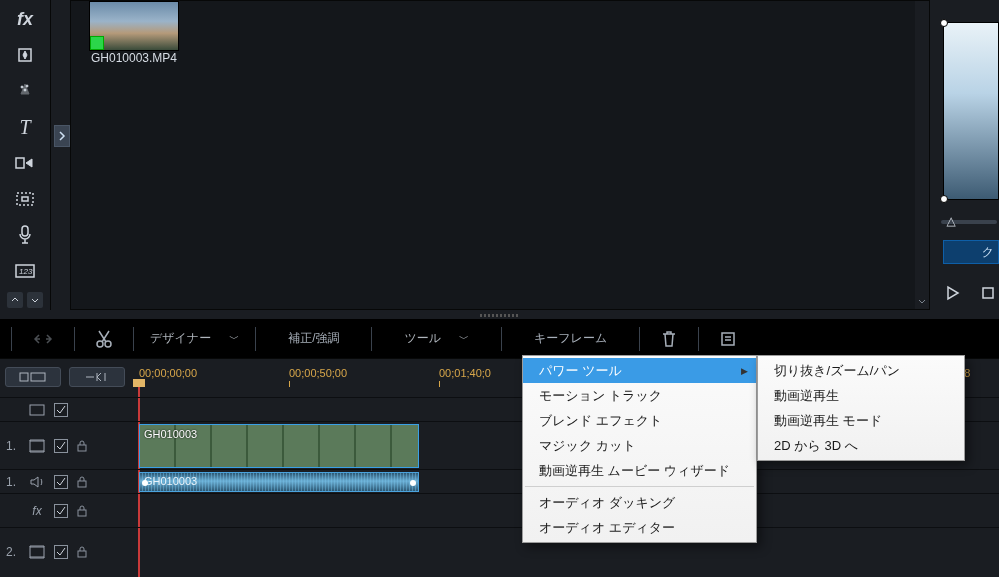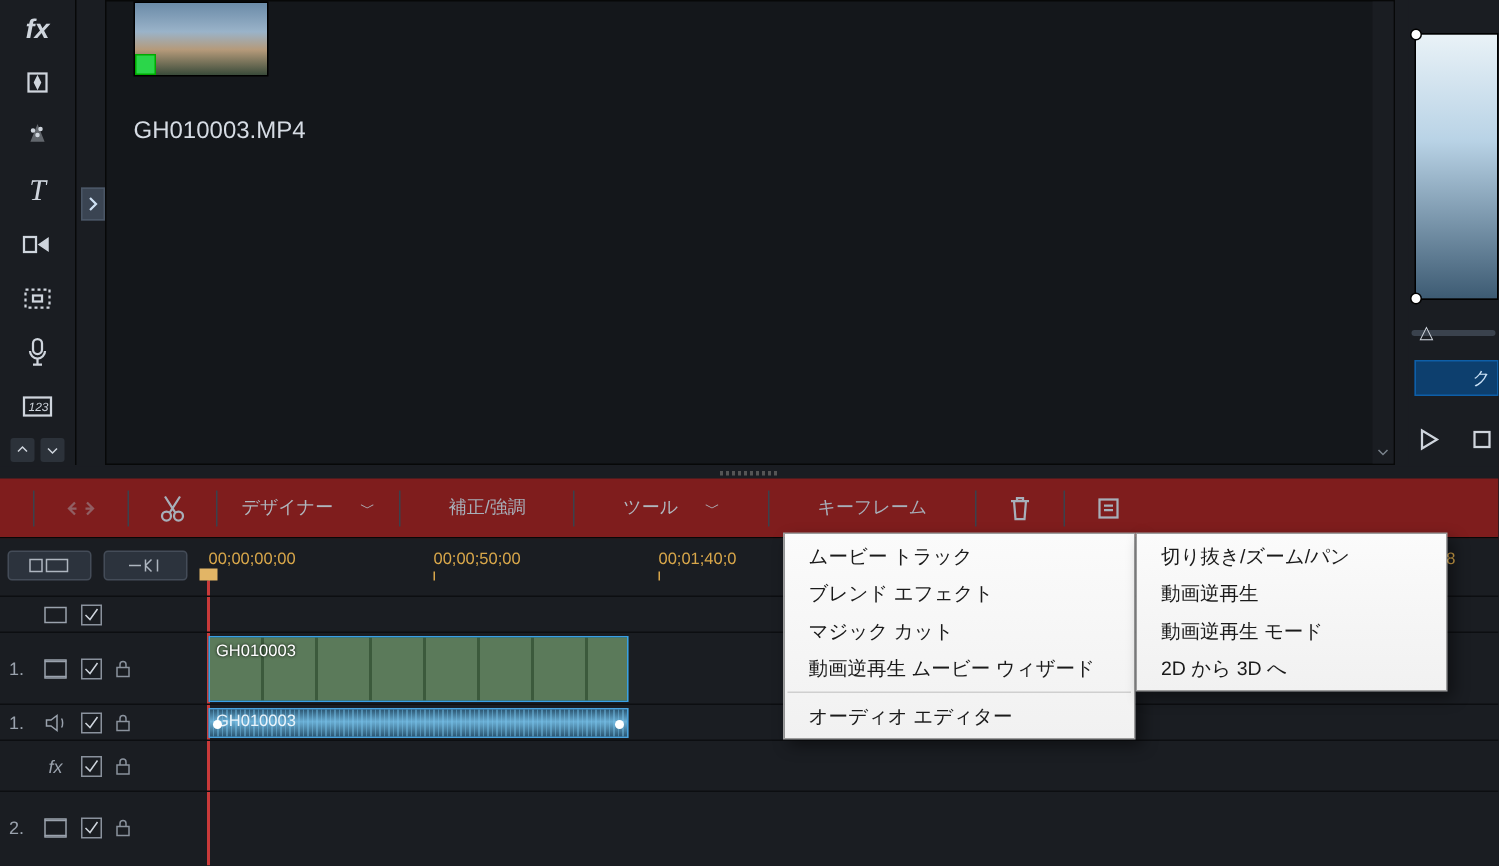--- a/index.html
+++ b/index.html
@@ -12,39 +12,39 @@
   .left-strip .nav{ display:flex; gap:4px; margin-top:2px;}
   .left-strip .nav .btn{ width:16px; height:16px; background:#2c323a; display:flex; align-items:center; justify-content:center; border-radius:2px; cursor:pointer;}
   .expand-btn{ position:absolute; left:54px; top:125px; width:16px; height:22px; background:#3a4452; border:1px solid #4a5666; display:flex; align-items:center; justify-content:center; cursor:pointer;}
   .vsep{ position:absolute; left:50px; top:0; width:1px; height:310px; background:#070808;}
 
   
   .media-panel{ position:absolute; left:70px; top:0; width:860px; height:310px; background:#14171b; border:1px solid #070808;}
   .media-panel .clip{ position:absolute; left:18px; top:0; width:90px;}
   .thumb{ width:90px; height:50px; background:linear-gradient(180deg,#6b8ba8 0%,#9ab3c9 40%,#b59a7a 65%,#3a4b3a 100%); border:1px solid #000; position:relative;}
   .thumb .badge{ position:absolute; left:0; top:34px; width:14px; height:14px; background:#2bd64a; border:1px solid #0a0;}
-  .clip-name{ color:#d6dce4; font-size:16px; margin-top:28px; text-align:center;}
+  .clip-name{ color:#d6dce4; font-size:12px; margin-top:0; text-align:center;}
   .media-scroll{ position:absolute; right:0; top:0; width:14px; height:100%; background:#1a1d22;}
   .media-scroll .nub{ position:absolute; left:2px; bottom:2px; width:10px; height:10px; display:flex; align-items:center; justify-content:center;}
 
   
   .preview{ position:absolute; right:0; top:0; width:60px; height:310px; background:#1a1d22;}
   .preview-img{ position:absolute; right:0; top:22px; width:56px; height:178px; background:linear-gradient(180deg,#e9f2f7 0%,#b9d3e6 40%,#3d5b73 100%); border:1px solid #000;}
   .preview-img .hL{ position:absolute; left:-4px; width:8px; height:8px; background:#fff; border:1px solid #000; border-radius:50%;}
   .preview-ctrl{ position:absolute; right:0; bottom:0; width:60px; height:100px;}
   .slider-track{ position:absolute; left:2px; top:10px; width:56px; height:4px; background:#3a424d; border-radius:2px;}
   .slider-knob{ position:absolute; left:5px; top:4px; width:14px; height:14px; display:flex; align-items:center; justify-content:center; color:#d0d6de;}
   .mini-btn{ position:absolute; right:0; top:30px; width:56px; height:24px; background:#0d3f6e; border:1px solid #0e5fa8; color:#cde3f7; display:flex; align-items:center; justify-content:flex-end; padding-right:4px; cursor:pointer;}
   .play-row{ position:absolute; right:0; bottom:6px; display:flex; gap:14px; align-items:center;}
   .play-row .pbtn{ width:22px; height:22px; display:flex; align-items:center; justify-content:center; color:#d0d6de; cursor:pointer;}
 
   
   .grab{ position:absolute; left:0; top:311px; width:999px; height:8px; background:#1a1d22; display:flex; align-items:center; justify-content:center;}
   .grab span{ width:40px; height:3px; background:repeating-linear-gradient(90deg,#555 0 2px,transparent 2px 4px);}
-  .tl-toolbar{ position:absolute; left:0; top:319px; width:999px; height:40px; background:#7f1d1d; display:flex; align-items:center; gap:0; padding:0 12px; border-bottom:1px solid #070808;}
+  .tl-toolbar{ position:absolute; left:0; top:319px; width:999px; height:40px; background:#000000; display:flex; align-items:center; gap:0; padding:0 1px; border-bottom:1px solid #070808;}
   .tl-sep{ width:1px; height:24px; background:#3a424d; margin:0 10px;}
   .tl-btn{ height:28px; display:flex; align-items:center; justify-content:flex-start; padding:0 10px; cursor:pointer; color:#a7afb9;}
   .tl-btn svg{ stroke:#a7afb9;}
   .tl-btn.disabled{ opacity:.45;}
   .dd{ display:flex; align-items:center; gap:18px; cursor:pointer; padding:0 6px;}
   .dd .chev{ font-size:10px;}
 
   
   .timeline{ position:absolute; left:0; top:359px; width:999px; height:218px; background:#1a1d22;}
   .tl-left{ position:absolute; left:5px; top:8px; display:flex; gap:8px;}
@@ -362,34 +362,40 @@
       </span>
     <span class="lock"><svg width="12" height="14" viewBox="0 0 12 14" stroke="#8a929d" fill="none">
           <rect x="2" y="6" width="8" height="6"></rect>
           <path d="M4 6V4a2 2 0 014 0v2"></path>
         </svg></span>
   </div>
   <div class="track-lane" style="top:168px;height:48px"></div>
 </div>
 
 <div class="menu" style="left:522px; top:355px; width:235px">
-  <div class="item">
-      <span>ムービー トラック</span>
+  <div class="item hl has-sub">
+      <span>パワー ツール</span>
+    </div>
+  <div class="item">
+      <span>モーション トラック</span>
     </div>
   <div class="item">
       <span>ブレンド エフェクト</span>
     </div>
   <div class="item">
       <span>マジック カット</span>
     </div>
   <div class="item">
       <span>動画逆再生 ムービー ウィザード</span>
     </div>
   <div class="sep"></div>
   <div class="item">
+      <span>オーディオ ダッキング</span>
+    </div>
+  <div class="item">
       <span>オーディオ エディター</span>
     </div>
 </div>
 
 <div class="menu" style="left:757px; top:355px; width:208px">
   <div class="item">
       <span>切り抜き/ズーム/パン</span>
     </div>
   <div class="item">
       <span>動画逆再生</span>

